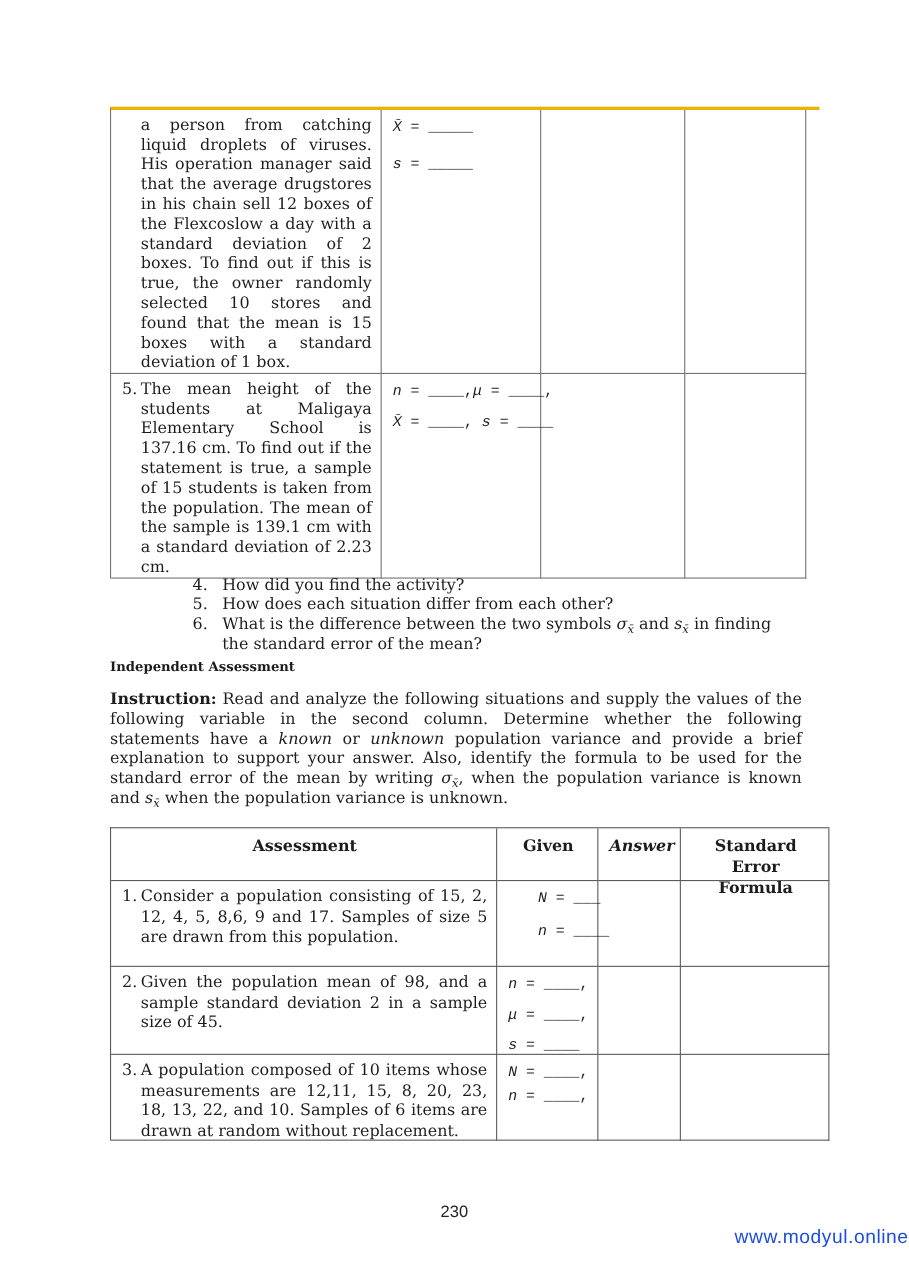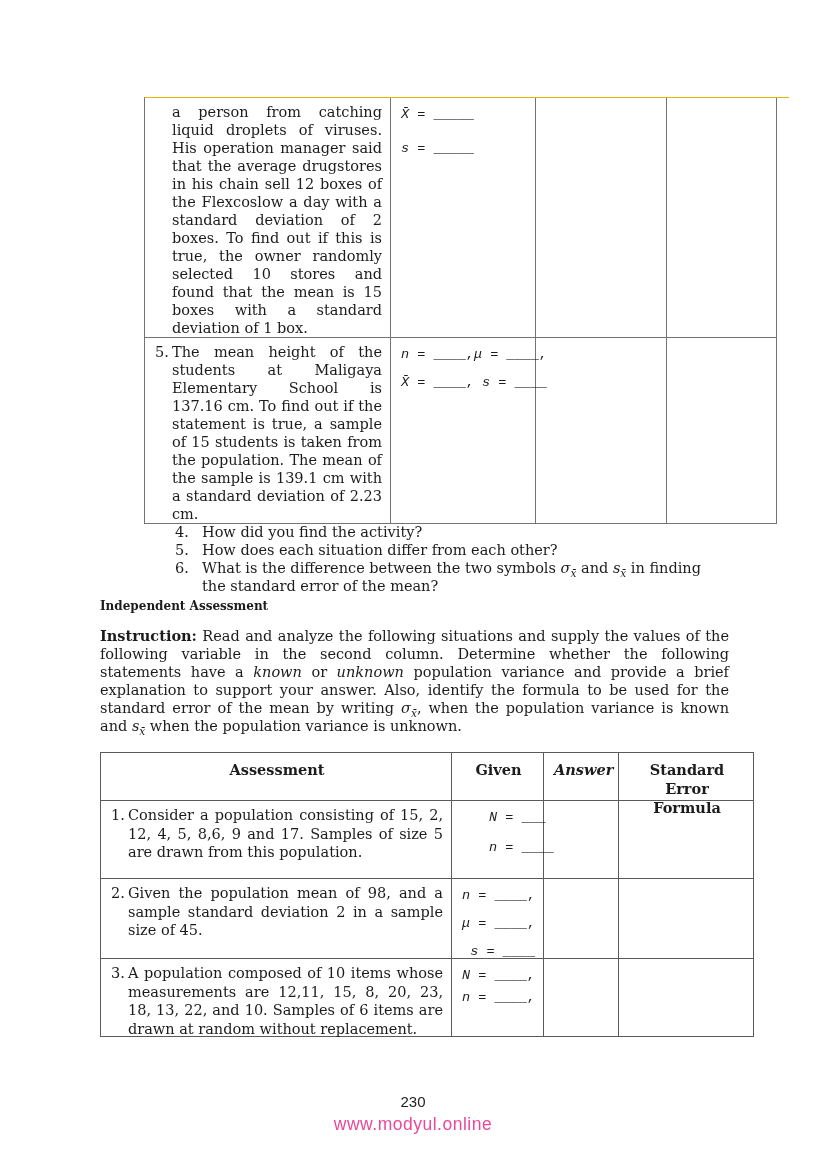--- a/index.html
+++ b/index.html
@@ -17,24 +17,23 @@
   .bd { font-weight:bold; }
   sub { font-size:10.5px; line-height:0; font-style:italic; }
   .just { text-align:justify; }
 
   
   .t-top {
     position:absolute; left:100px; top:97px;
     display:grid;
     grid-template-columns:246px 145px 131px 110px;
     grid-template-rows:240px 186px;
-    border-top:1px solid #eab308;
+    border-top:3px solid #eab308;
     border-left:1px solid #737373;
     width:645px;
-    margin-left:44px;
   }
   .t-top .cell {
     border-right:1px solid #737373;
     border-bottom:1px solid #737373;
     padding:5px 8px 4px 10px;
     line-height:18px;
   }
   
   .t-bot {
     position:absolute; left:100px; top:752px;
@@ -63,21 +62,21 @@
   
   .item { display:flex; }
   .num  { flex:0 0 17px; }
   .body { flex:1; }
   .indent17 { margin-left:17px; }
 
   
   .giv { padding-top:7px !important; font-size:13.5px; }
   .gline { line-height:20px; white-space:nowrap;font-family:Liberation Mono, monospace; }
   .mb14 .gline { margin-bottom:14px; }
-  .mb8  .gline { margin-bottom:8px;text-align:right; }
+  .mb8  .gline { margin-bottom:8px; }
   .mb10 .gline { margin-bottom:10px;margin-left:27px; }
   .mb2  .gline { margin-bottom:2px; }
 
   
   .questions { position:absolute; left:175px; top:523px; width:554px; line-height:18px; }
   .q-item { display:flex; }
   .q-num { flex:0 0 27px; }
   .q-text { flex:1; }
 
   
@@ -196,15 +195,15 @@
     </div>
     <div class="cell giv mb2">
       <div class="gline"><span class="it">N</span><span> = ____,</span></div>
       <div class="gline"><span class="it">n</span><span> = ____,</span></div>
     </div>
     <div class="cell"></div>
     <div class="cell"></div>
   </section>
 
   <div class="page-num">230</div>
-  <div class="watermark" style="color: #ec4899;">www.modyul.online</div>
+  <div class="watermark" style="color: #1d4ed8; text-align: right;">www.modyul.online</div>
 
 </div>
 
 </body></html>

